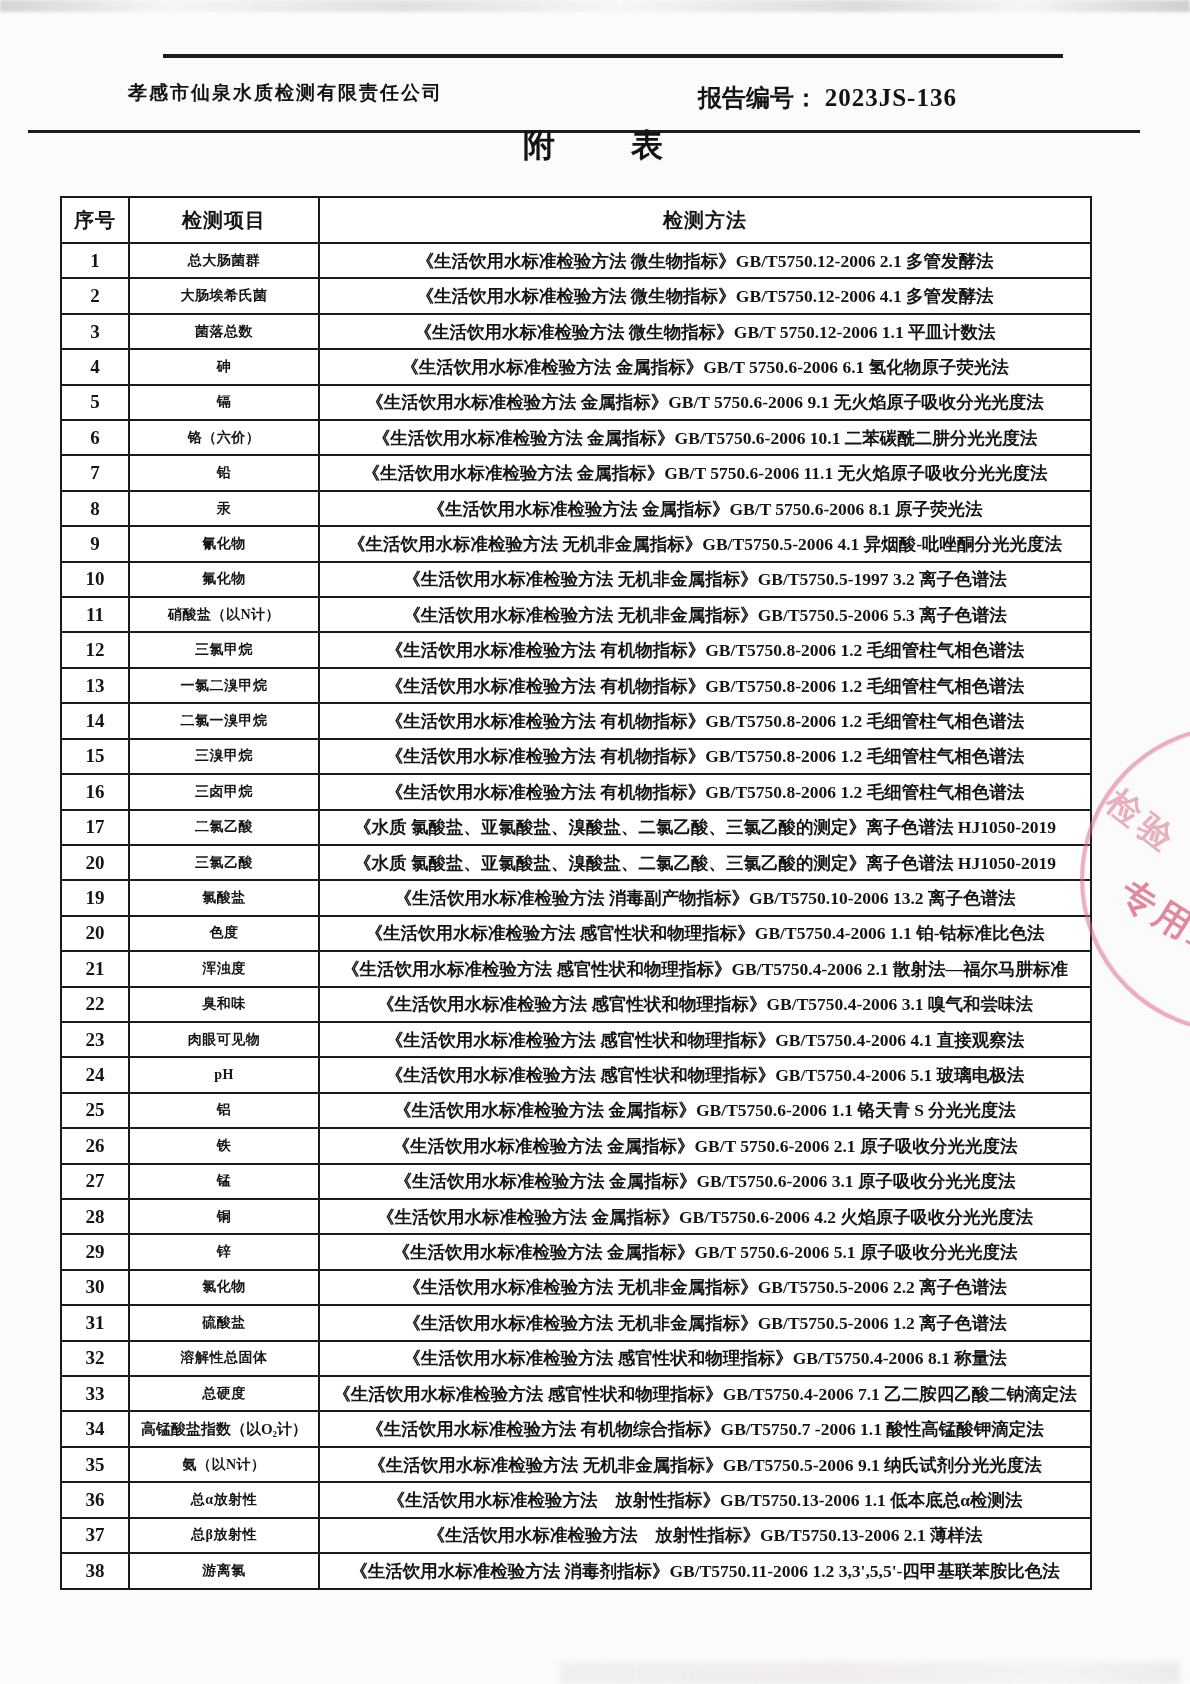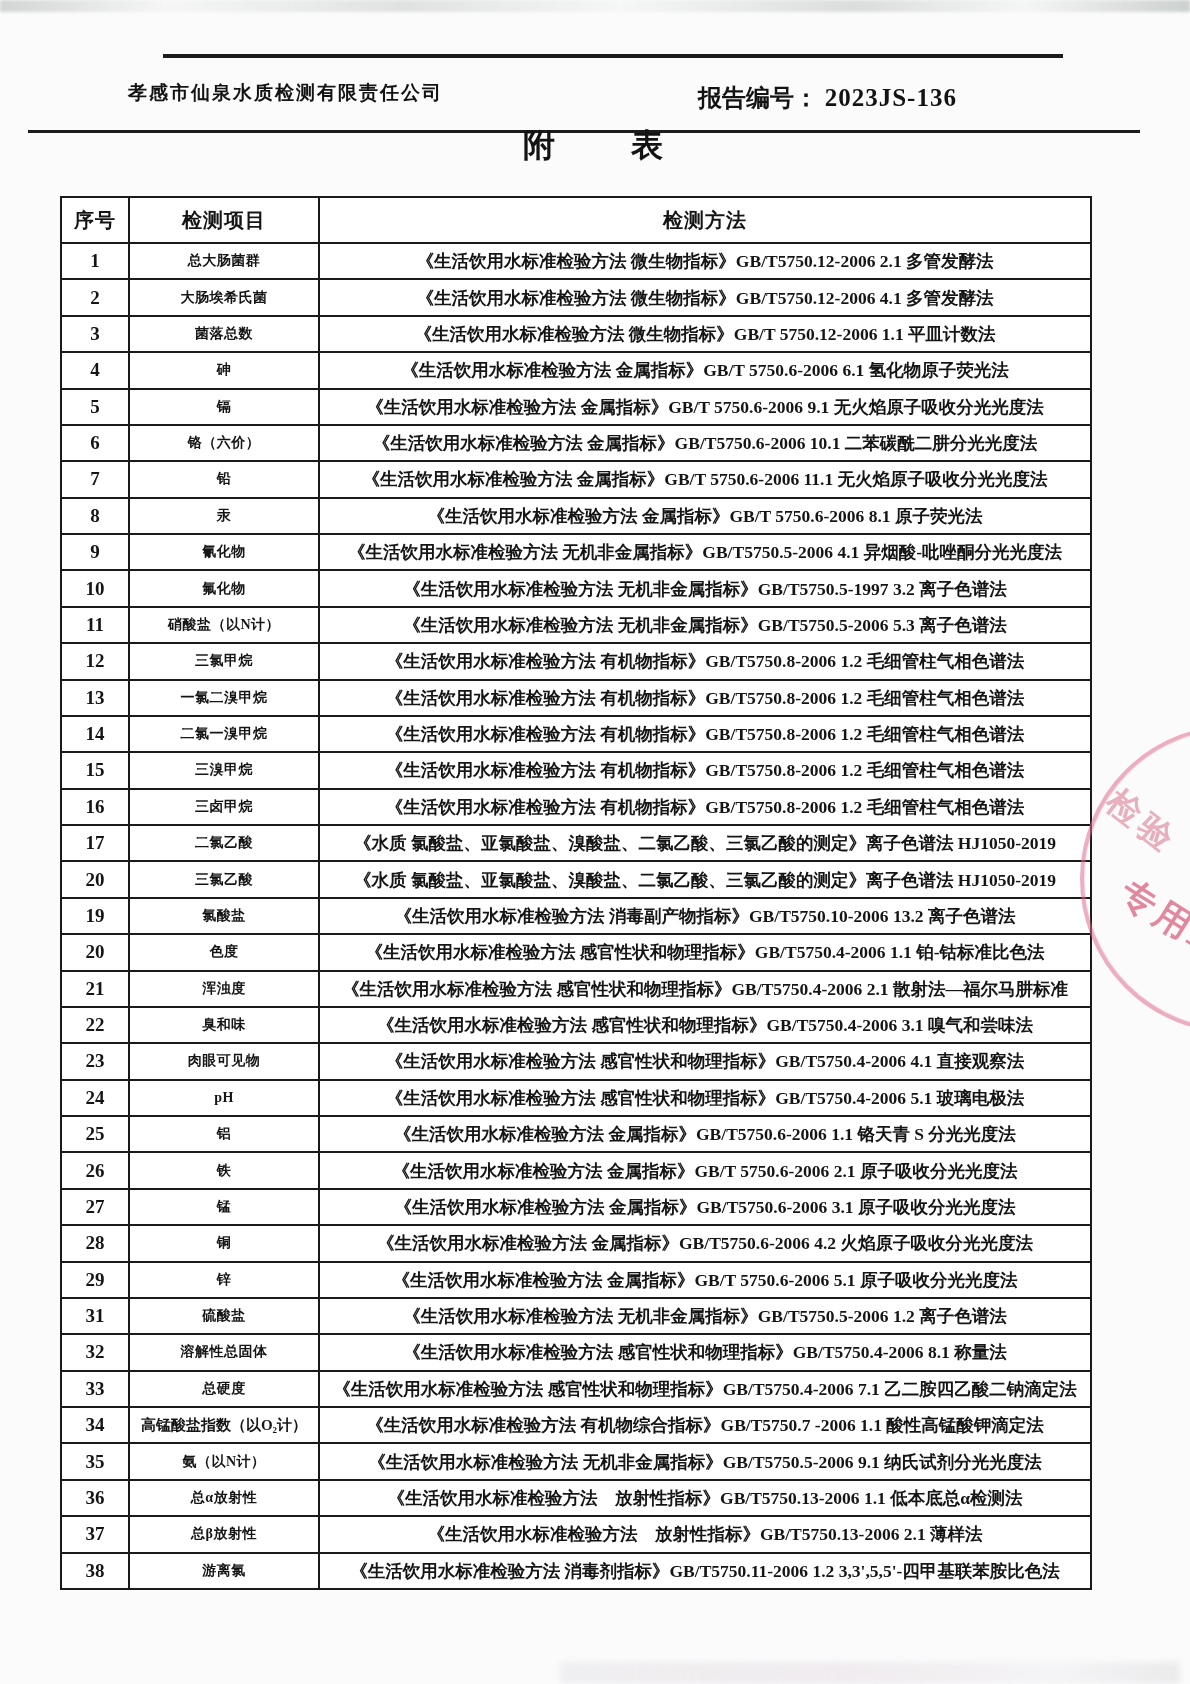--- a/index.html
+++ b/index.html
@@ -254,20 +254,25 @@
         <td class="no">28</td>
         <td class="item">铜</td>
         <td class="method">《生活饮用水标准检验方法 金属指标》GB/T5750.6-2006 4.2 火焰原子吸收分光光度法</td>
       </tr>
       <tr>
         <td class="no">29</td>
         <td class="item">锌</td>
         <td class="method">《生活饮用水标准检验方法 金属指标》GB/T 5750.6-2006 5.1 原子吸收分光光度法</td>
       </tr>
       <tr>
+        <td class="no">30</td>
+        <td class="item">氯化物</td>
+        <td class="method">《生活饮用水标准检验方法 无机非金属指标》GB/T5750.5-2006 2.2 离子色谱法</td>
+      </tr>
+      <tr>
         <td class="no">31</td>
         <td class="item">硫酸盐</td>
         <td class="method">《生活饮用水标准检验方法 无机非金属指标》GB/T5750.5-2006 1.2 离子色谱法</td>
       </tr>
       <tr>
         <td class="no">32</td>
         <td class="item">溶解性总固体</td>
         <td class="method">《生活饮用水标准检验方法 感官性状和物理指标》GB/T5750.4-2006 8.1 称量法</td>
       </tr>
       <tr>

